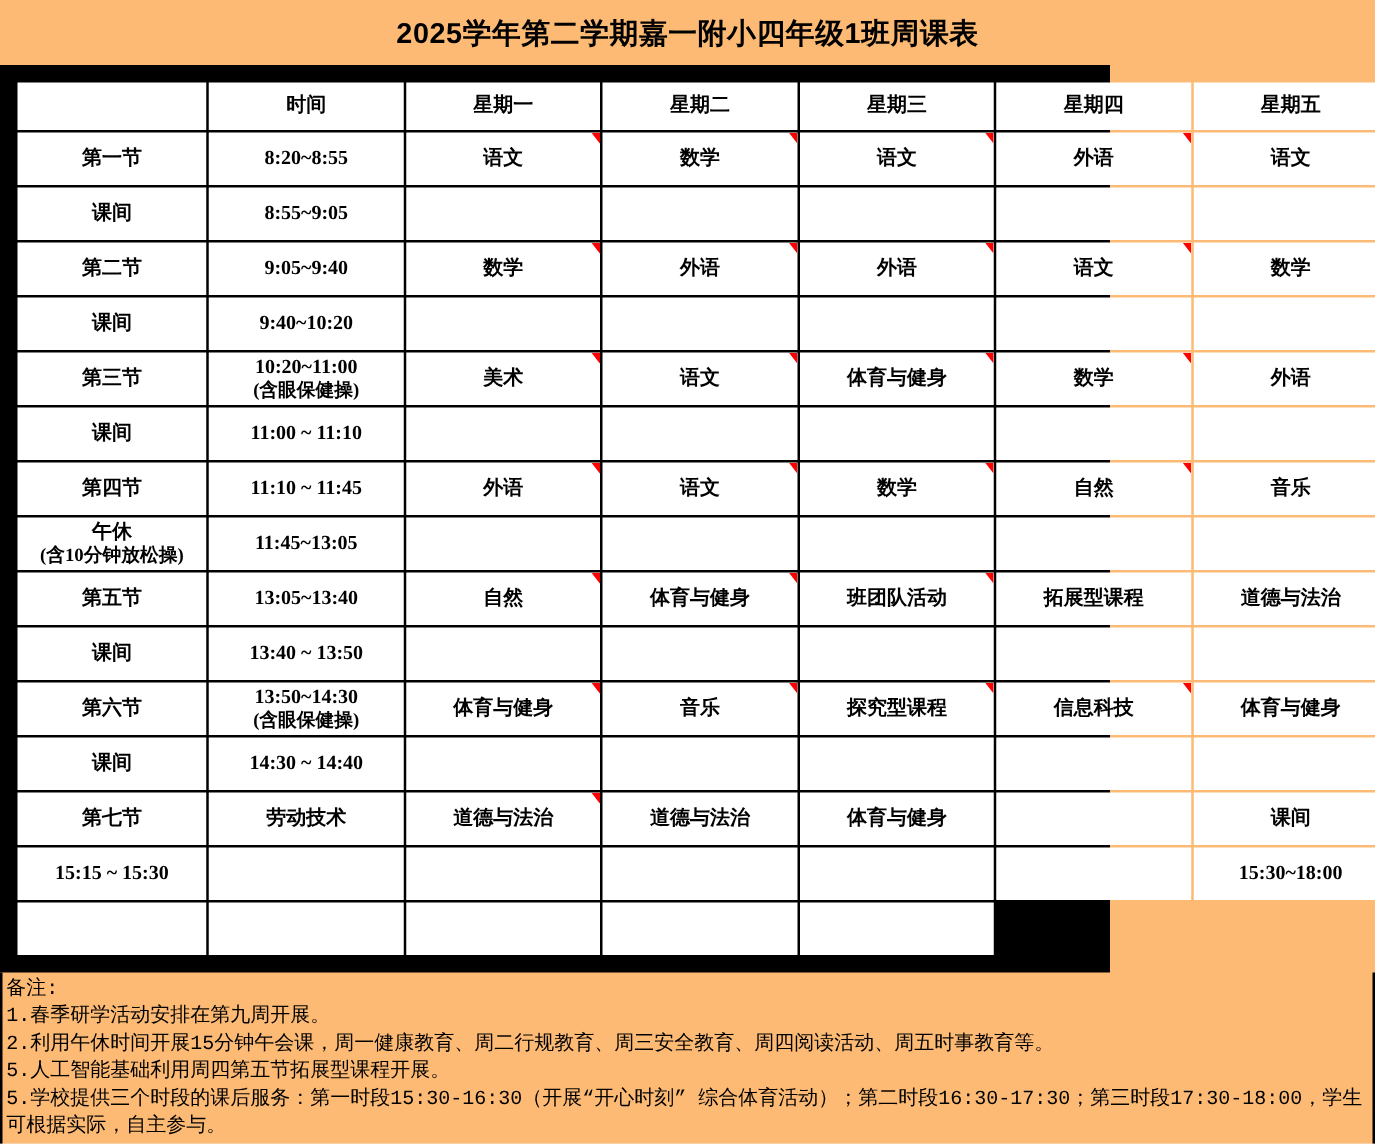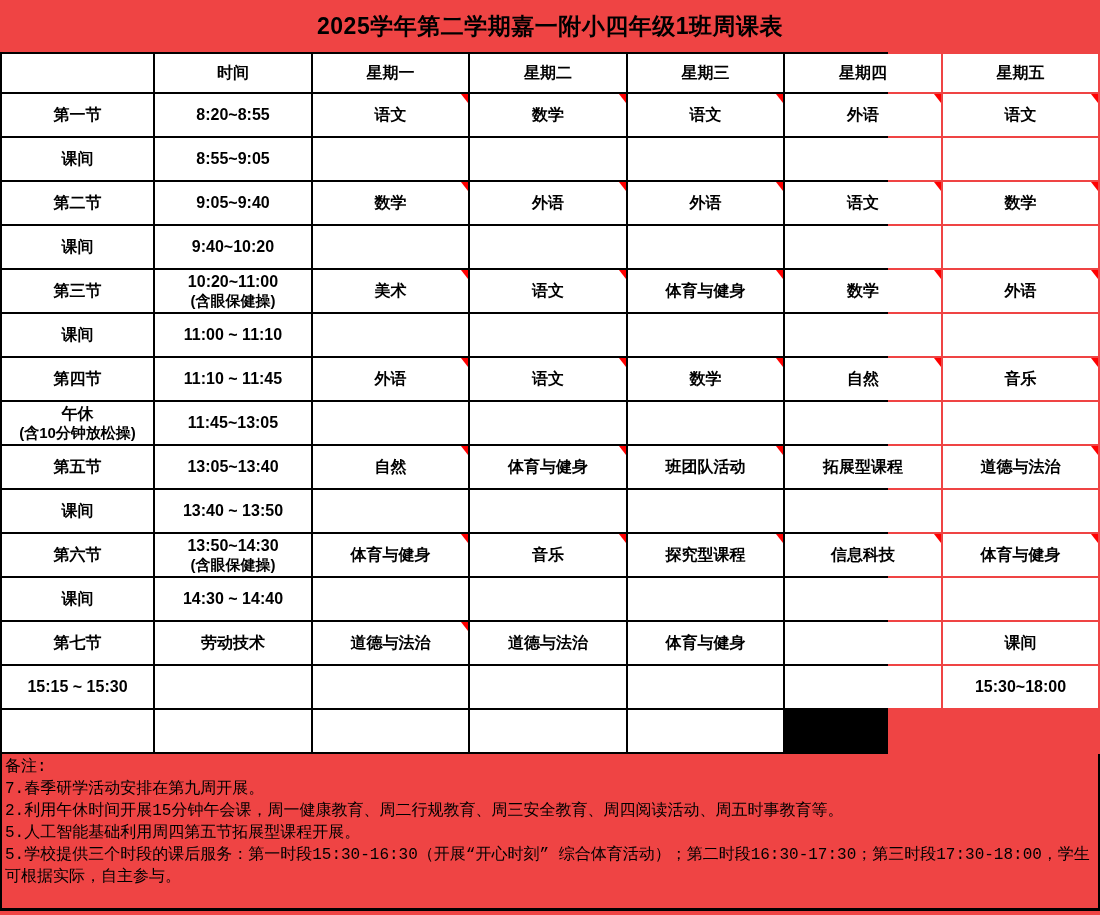--- a/index.html
+++ b/index.html
@@ -1,42 +1,43 @@
 <!DOCTYPE html>
 <html><head>
 <meta charset="utf-8">
 <style>
   html, body { margin: 0; padding: 0; background: #ffffff; }
   .page {
     width: 1100px;
     height: 915px;
-    background: #ef4444;
+    background: #fdba74;
     color: #000000;
     font-family: "Liberation Sans", sans-serif;
     position: relative;
     overflow: hidden;
   }
   .title {
     height: 52px;
     display: flex;
     align-items: center;
     justify-content: center;
     font-size: 23px;
     font-weight: bold;
     letter-spacing: 0.5px;
   }
   .grid {
     box-sizing: border-box;
     width: 888px;
-    padding: 2px;
+    padding: 14px;
     background: #000000;
     display: grid;
     grid-template-columns: 151px 156px 155px 156px 155px 156px 155px;
     grid-template-rows: 38px repeat(15, 42px);
     gap: 2px;
+    font-family: Liberation Serif, serif;
   }
   .cell {
     background: #ffffff;
     position: relative;
     display: flex;
     flex-direction: column;
     align-items: center;
     justify-content: center;
     text-align: center;
     font-size: 16px;
@@ -437,18 +438,18 @@
       </div>
       <div class="cell">
         <span></span>
       </div>
       <div class="cell">
         <span></span>
       </div>
     </div>
   <div class="notes" id="notes">
     <div>备注:</div>
-  <div>7.春季研学活动安排在第九周开展。</div>
+  <div>1.春季研学活动安排在第九周开展。</div>
       <div>2.利用午休时间开展15分钟午会课，周一健康教育、周二行规教育、周三安全教育、周四阅读活动、周五时事教育等。</div>
       <div>5.人工智能基础利用周四第五节拓展型课程开展。</div>
       <div>5.学校提供三个时段的课后服务：第一时段15:30-16:30（开展“开心时刻” 综合体育活动）；第二时段16:30-17:30；第三时段17:30-18:00，学生可根据实际，自主参与。</div>
     </div>
 </div>
 
 </body></html>

